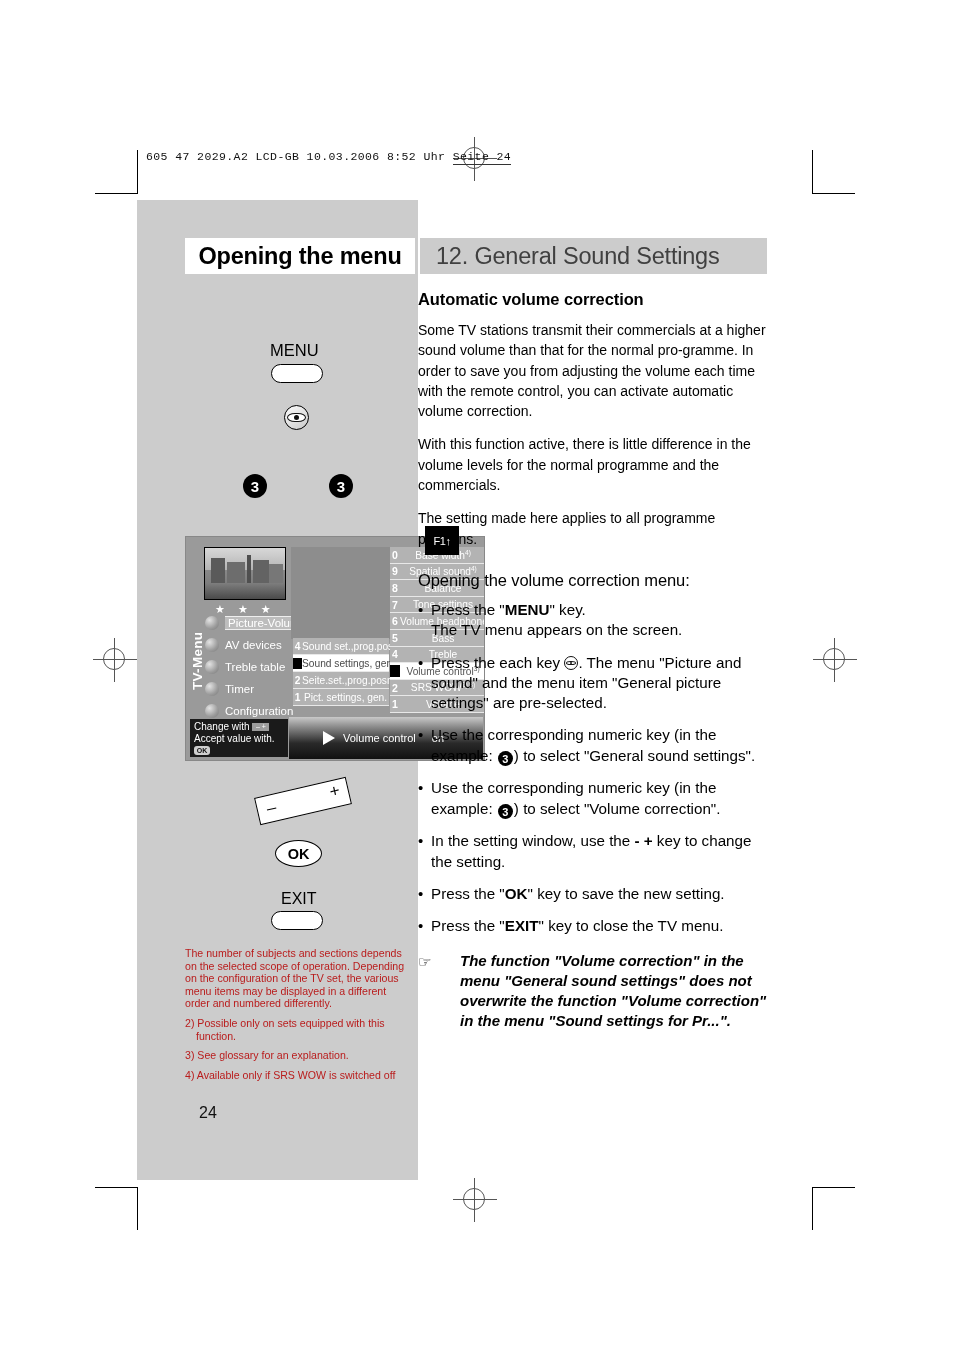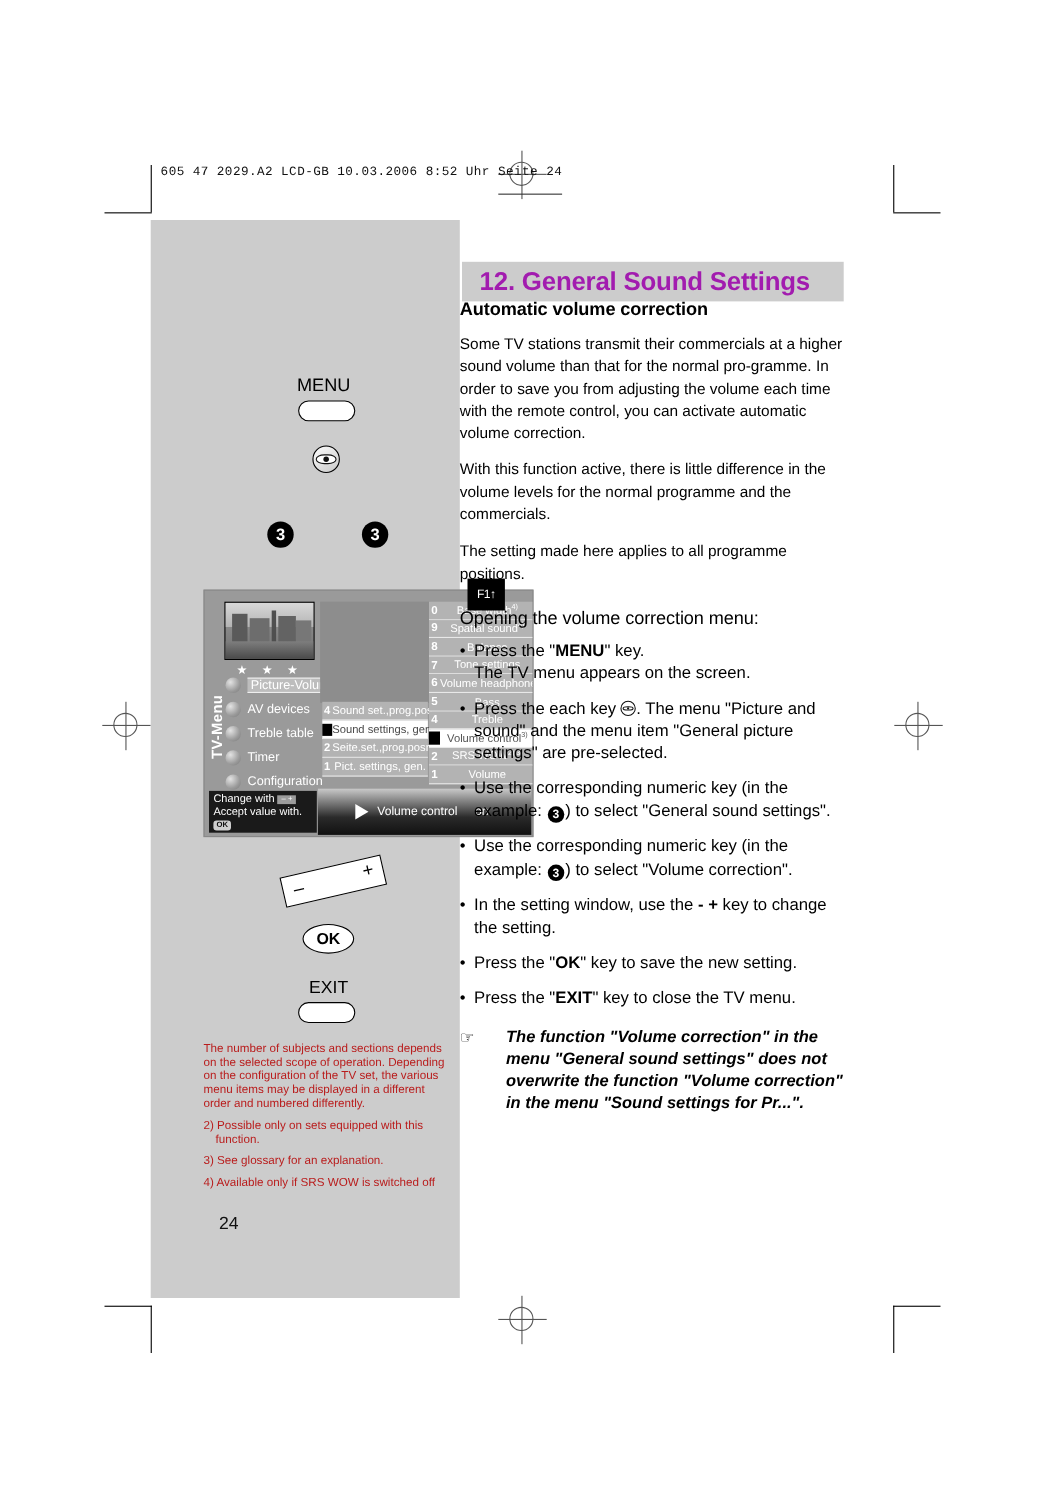--- a/index.html
+++ b/index.html
@@ -11,34 +11,34 @@
   .mark{position:absolute;background:#000;}
   .regmark{position:absolute;width:44px;height:44px;}
   .regmark .v{position:absolute;left:21px;top:0;width:1px;height:44px;background:#555;}
   .regmark .h{position:absolute;top:21px;left:0;height:1px;width:44px;background:#555;}
   .regmark .c{position:absolute;left:10px;top:10px;width:22px;height:22px;
               border:1px solid #555;border-radius:50%;box-sizing:border-box;}
 
   
   .slug{position:absolute;left:146px;top:150px;font-size:11.5px;letter-spacing:.4px;
         color:#111;font-family:"Liberation Mono","DejaVu Sans Mono",monospace;white-space:nowrap;}
-  .slug .ul{border-bottom:1px solid #333;padding-bottom:13px;}
+  .slug .ul{border-bottom:1px solid #333;padding-bottom:1px;}
 
   
   .page{position:absolute;left:0;top:0;width:954px;height:1351px;}
 
   .graypanel{position:absolute;left:137px;top:200px;width:281px;height:980px;background:#ccc;}
 
   
   .hdr-left{position:absolute;left:185px;top:238px;width:230px;height:36px;background:#fff;
             display:flex;align-items:center;justify-content:center;}
   .hdr-left span{font-size:23.5px;font-weight:bold;color:#000;letter-spacing:-.2px;}
   .hdr-right{position:absolute;left:420px;top:238px;width:347px;height:36px;background:#ccc;
              display:flex;align-items:center;padding-left:16px;box-sizing:border-box;}
-  .hdr-right span{font-size:23.5px;font-weight:bold;color:#a21caf;letter-spacing:-.2px;}
+  .hdr-right span{font-size:23.5px;font-weight:normal;color:#404040;letter-spacing:-.2px;}
 
   
   .menu-label{position:absolute;left:270px;top:341px;font-size:16.5px;color:#000;}
   .menu-btn{position:absolute;left:271px;top:364px;width:52px;height:19px;background:#fff;
             border:1.5px solid #000;border-radius:10px;box-sizing:border-box;}
 
   .blue-key{position:absolute;left:284px;top:405px;width:25px;height:25px;border-radius:50%;
             background:linear-gradient(145deg,#fdfdfd,#c9c9c9);border:1.5px solid #000;box-sizing:border-box;}
   .blue-key .eyeo{position:absolute;left:2px;top:7px;width:19px;height:9px;
         border:1.6px solid #111;border-radius:50% / 60%;box-sizing:border-box;background:#fff;}
@@ -144,21 +144,21 @@
   .exit-btn{position:absolute;left:271px;top:911px;width:52px;height:19px;background:#fff;
         border:1.5px solid #000;border-radius:10px;box-sizing:border-box;}
 
   
   .foot{position:absolute;left:185px;top:947px;width:226px;color:#b91c1c;}
   .foot p{margin:0 0 7px 0;font-size:10.6px;line-height:12.6px;}
   .foot p.idt{padding-left:11px;text-indent:-11px;}
   .pagenum{position:absolute;left:199px;top:1104px;font-size:16px;color:#111;}
 
   
-  .rcol{position:absolute;left:418px;top:272px;width:350px;color:#000;}
+  .rcol{position:absolute;left:418px;top:290px;width:350px;color:#000;}
   h2.sub{font-size:16.5px;font-weight:bold;margin:0 0 11px 0;letter-spacing:-.1px;}
   h2.sub2{font-size:16.5px;font-weight:normal;margin:0 0 10px 0;letter-spacing:-.1px;line-height:19px;}
   .rcol p.b{font-size:14px;line-height:20.3px;margin:0 0 13px 0;}
   .bullets{margin:0;padding:0;list-style:none;}
   .bullets li{position:relative;padding-left:13px;font-size:15.2px;line-height:20.3px;margin-bottom:12px;}
   .bullets li:before{content:"\2022";position:absolute;left:0;top:0;font-size:15px;}
   .note{position:relative;padding-left:42px;font-size:15px;line-height:20.3px;
         font-style:italic;font-weight:bold;margin-top:14px;}
   .note .hand{position:absolute;left:0;top:1px;font-size:15px;font-style:normal;font-weight:normal;}
   .bk{font-weight:bold;}
@@ -204,20 +204,23 @@
       <div class="c"></div>
   </div>
 
   <div class="slug">
     <span>605 47 2029.A2 LCD-GB  10.03.2006  8:52 Uhr</span>
     <span class="ul">Seite 24</span>
   </div>
 
   <div class="graypanel"></div>
 
+  <div class="hdr-left">
+    <span>Opening the menu</span>
+  </div>
   <div class="hdr-right">
     <span>12. General Sound Settings</span>
   </div>
 
   <div class="menu-label">MENU</div>
   <div class="menu-btn"></div>
 
   <div class="blue-key">
     <div class="eyeo"></div>
       <div class="eyei"></div>

